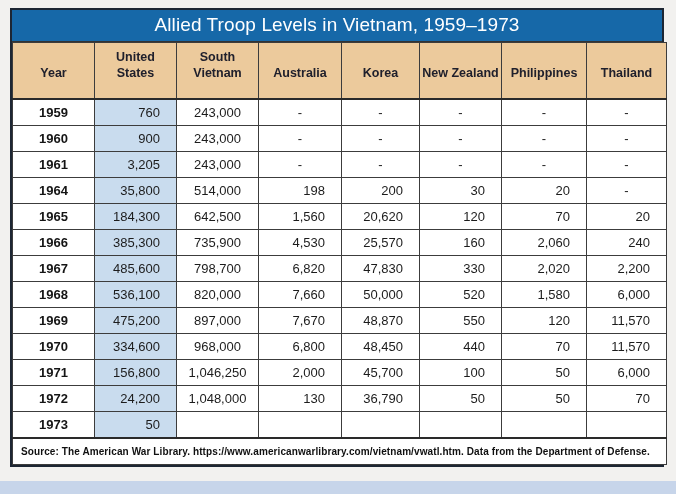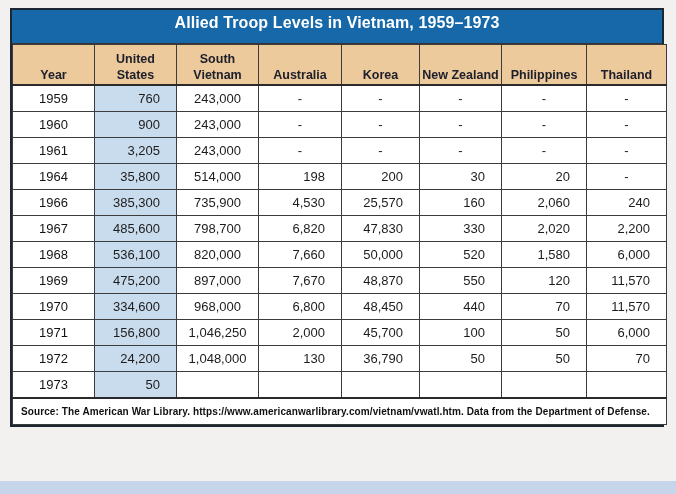--- a/index.html
+++ b/index.html
@@ -9,36 +9,36 @@
     font-family:"Liberation Sans","DejaVu Sans",sans-serif;
   }
   .table-wrap{
     position:absolute;left:10px;top:8px;width:654px;
     border:2px solid var(--outer-border,#1d2633);
     background:#fff;box-sizing:border-box;
   }
   .title-bar{
     background:var(--title-bg,#1668A8);
     color:var(--title-text,#FFFFFF);
-    font-weight:bold;font-size:16px;text-align:center;
-    padding:4px 0 11px;border-bottom:1px solid #333;
+    font-weight:normal;font-size:19px;text-align:center;
+    padding:4px 0 5px;border-bottom:1px solid #333;
     letter-spacing:.1px;
   }
   table{border-collapse:collapse;width:100%;table-layout:fixed;}
   th,td{border:1px solid #3c3c3c;box-sizing:border-box;}
   thead th{
     background:var(--header-bg,#ECCA9C);
     color:var(--header-text,#20202c);
     font-size:12.5px;font-weight:bold;line-height:1.3;
     text-align:center;vertical-align:bottom;
-    padding:6px 2px 0;
+    padding:6px 2px 16px;
   }
   thead tr{border-bottom:2px solid #2a2a2a;}
   tbody th.year{
-    font-size:13px;font-weight:normal;color:#141414;
+    font-size:13px;font-weight:bold;color:#141414;
     text-align:center;padding:5px 2px;background:#fff;
   }
   tbody td{
     font-size:13px;color:#1c1c1c;
     text-align:right;padding:5px 16px 5px 2px;
     background:#fff;white-space:nowrap;
   }
   tbody td.us-col{background:var(--us-col-bg,#C9DCEE);}
   tbody td.center{text-align:center;padding:5px 10px;}
   tfoot td{
@@ -115,20 +115,30 @@
           <th class="year">1964</th>
           <td class="us-col">35,800</td>
           <td class="center">514,000</td>
           <td>198</td>
           <td>200</td>
           <td>30</td>
           <td>20</td>
           <td class="center">-</td>
         </tr>
         <tr>
+          <th class="year">1965</th>
+          <td class="us-col">184,300</td>
+          <td class="center">642,500</td>
+          <td>1,560</td>
+          <td>20,620</td>
+          <td>120</td>
+          <td>70</td>
+          <td>20</td>
+        </tr>
+        <tr>
           <th class="year">1966</th>
           <td class="us-col">385,300</td>
           <td class="center">735,900</td>
           <td>4,530</td>
           <td>25,570</td>
           <td>160</td>
           <td>2,060</td>
           <td>240</td>
         </tr>
         <tr>

